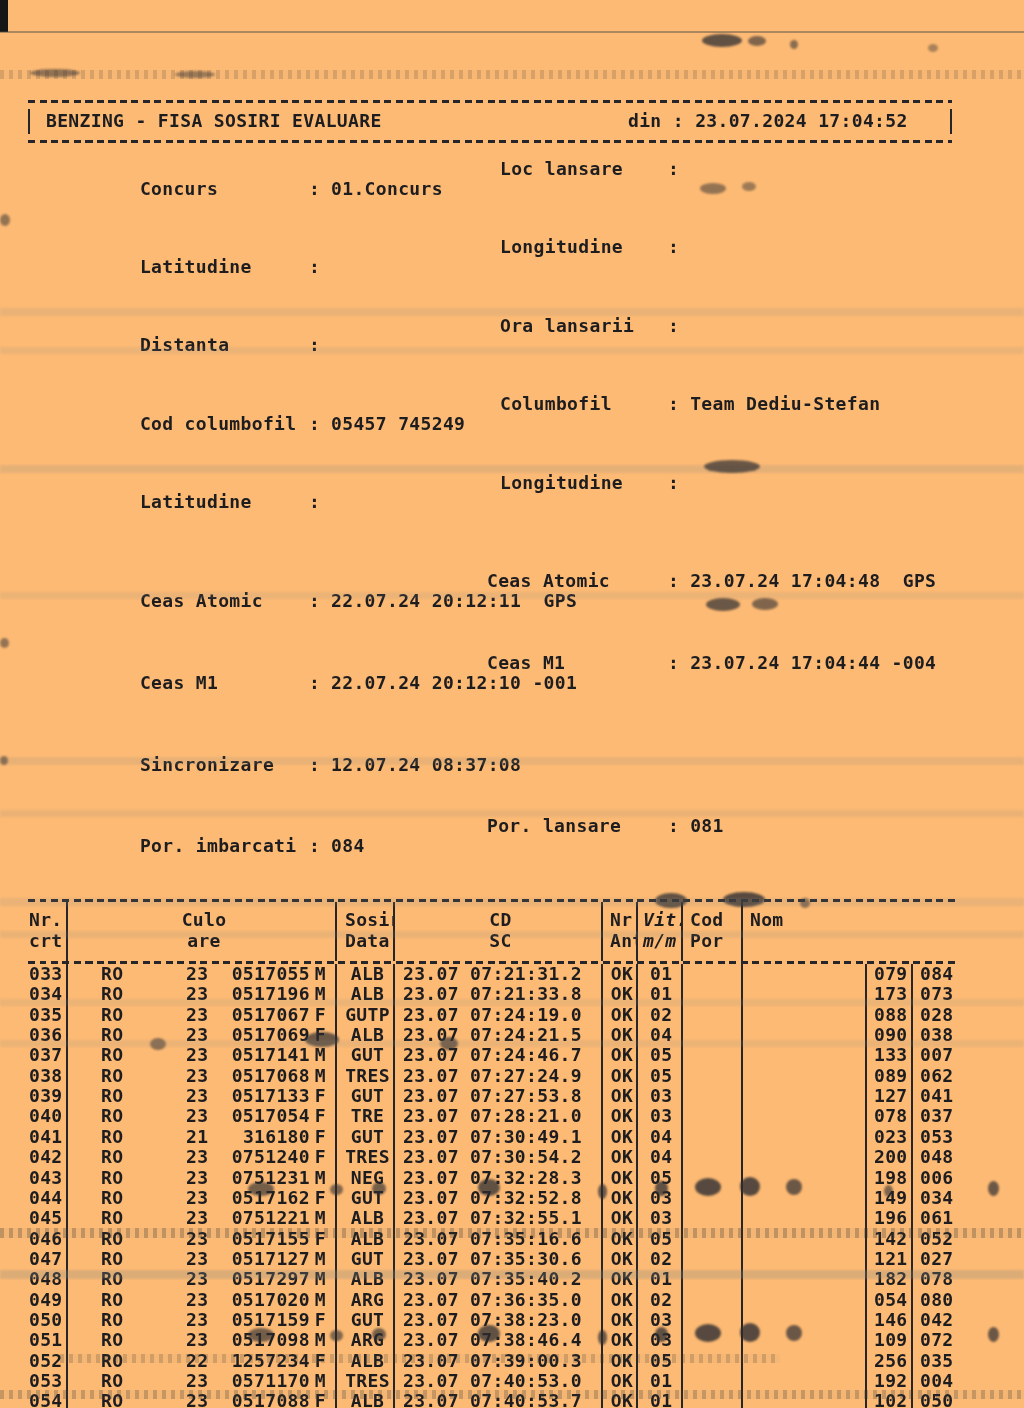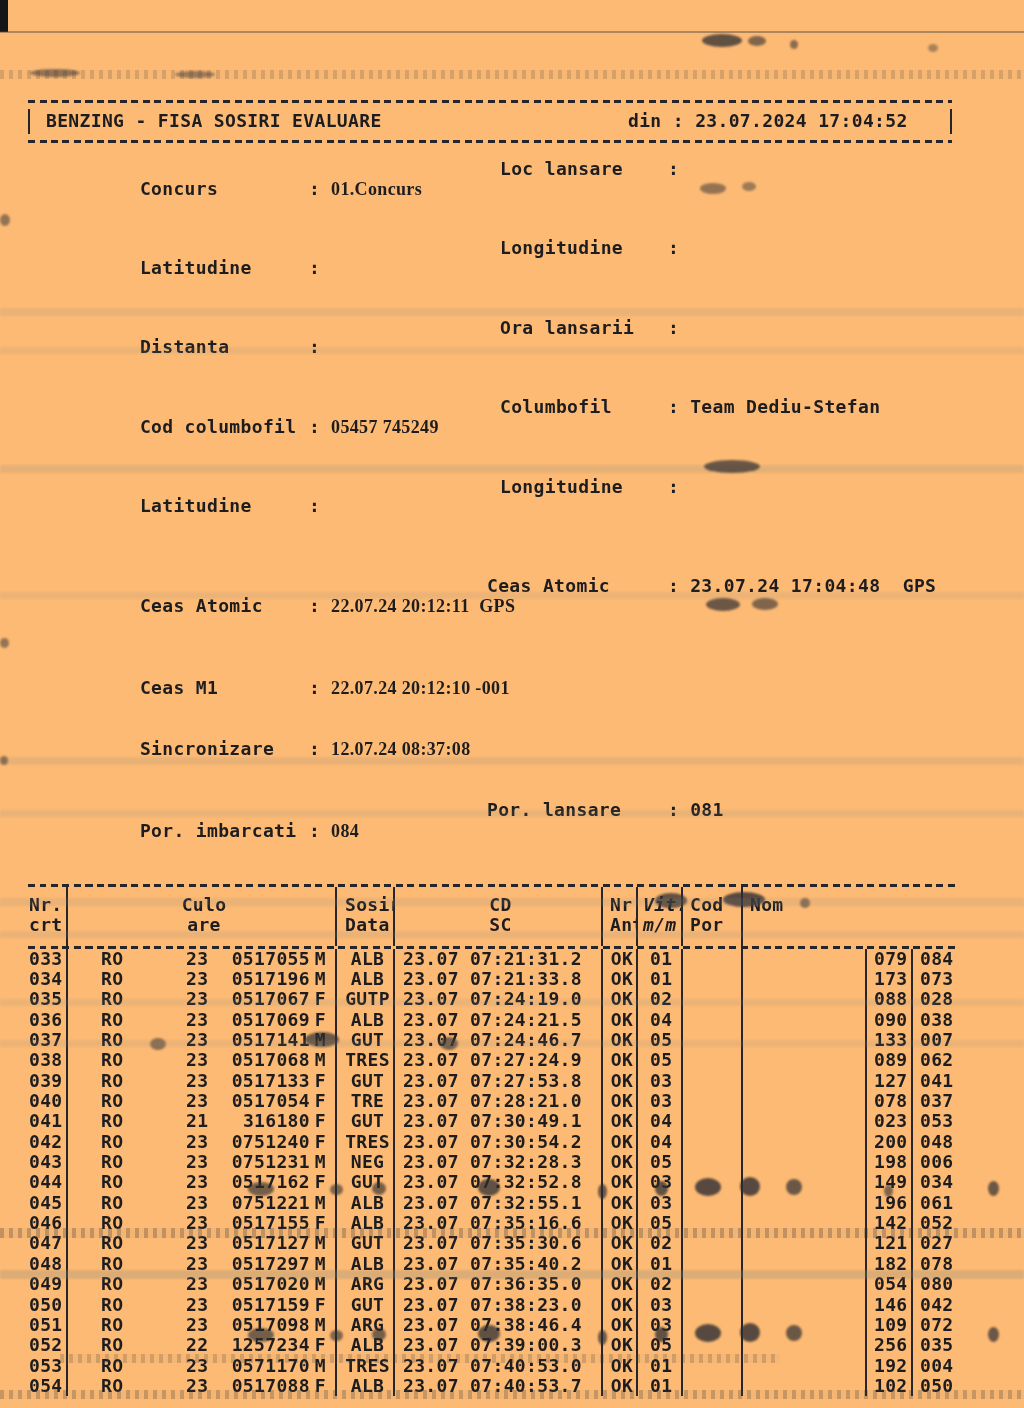--- a/index.html
+++ b/index.html
@@ -20,21 +20,21 @@
   .pipe{position:absolute;top:6px;width:2px;height:25px;background:#26262a;}
   .pipe.l{left:0;} .pipe.r{left:922px;}
   .title{padding-left:18px;white-space:pre;}
   .dinblock{position:absolute;left:600px;white-space:pre;}
   
   .sect{position:relative;}
   .sect .row{position:relative;white-space:pre;}
   .info{margin-top:16px;} .info .row{line-height:19.6px;}
   .clock{margin-top:20px;} .clock .row{line-height:20.4px;}
   .llabel{display:inline-block;width:169px;white-space:pre;}
-  .lvalue{padding-left:11px;white-space:pre;font-family:Liberation Serif, serif;}
+  .lvalue{padding-left:11px;white-space:pre;}
   .rhalf{position:absolute;top:0;left:472px;white-space:pre;}
   .clock .rhalf{left:459px;}
   .rlabel{display:inline-block;width:168px;white-space:pre;}
   .clock .rlabel{width:181px;}
   .rvalue{padding-left:11px;white-space:pre;}
   
   .tbl{margin-top:2px;}
   .grid{display:grid;grid-template-columns:40px 269px 58px 208px 35px 45px 60px 124px 46px 42px;}
   .grid > div{box-sizing:border-box;border-right:2px solid #26262a;white-space:pre;overflow:hidden;}
   .grid > div:last-child{border-right:none;}
@@ -107,20 +107,21 @@
 
     <div class="sect clock">
 
         <div class="row">
           <span class="llabel">Ceas Atomic</span><span>:</span><span class="lvalue">22.07.24 20:12:11  GPS</span>
           <span class="rhalf"><span class="rlabel">Ceas Atomic</span><span>:</span><span class="rvalue">23.07.24 17:04:48  GPS</span></span>
         </div>
 
         <div class="row">
           <span class="llabel">Ceas M1</span><span>:</span><span class="lvalue">22.07.24 20:12:10 -001</span>
+          <span class="rhalf"><span class="rlabel">Ceas M1</span><span>:</span><span class="rvalue">23.07.24 17:04:44 -004</span></span>
         </div>
 
         <div class="row">
           <span class="llabel">Sincronizare</span><span>:</span><span class="lvalue">12.07.24 08:37:08</span>
           
         </div>
 
         <div class="row">
           <span class="llabel">Por. imbarcati</span><span>:</span><span class="lvalue">084</span>
           <span class="rhalf"><span class="rlabel">Por. lansare</span><span>:</span><span class="rvalue">081</span></span>

